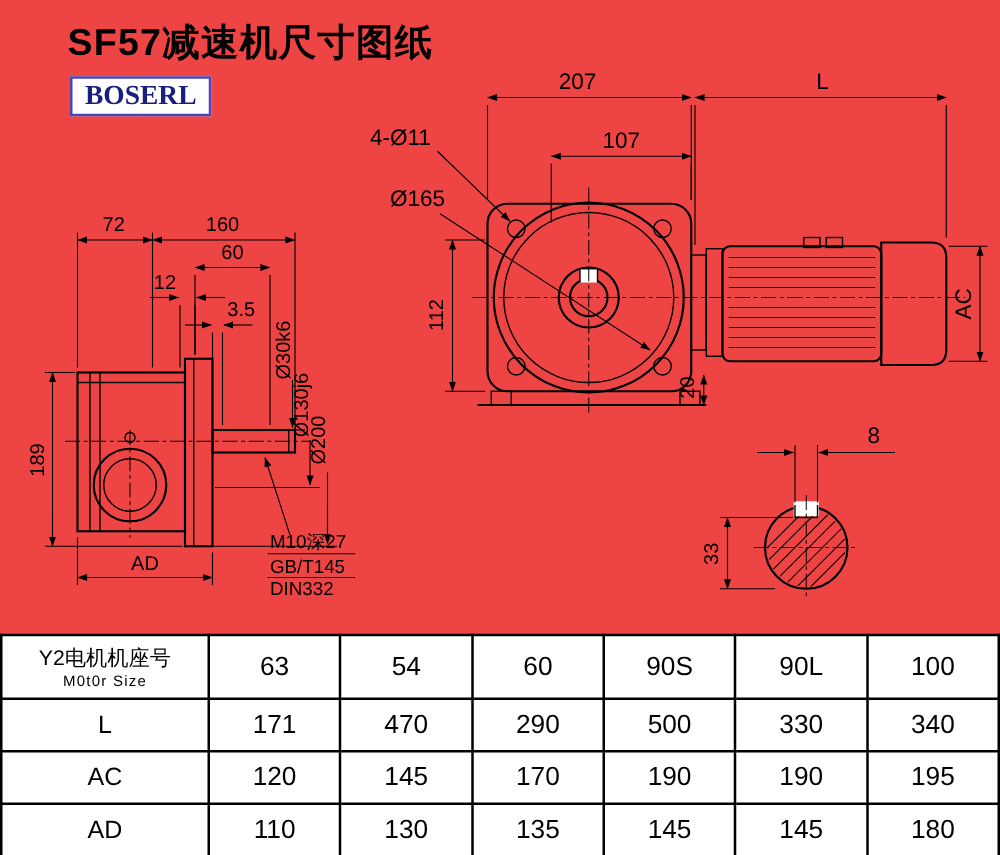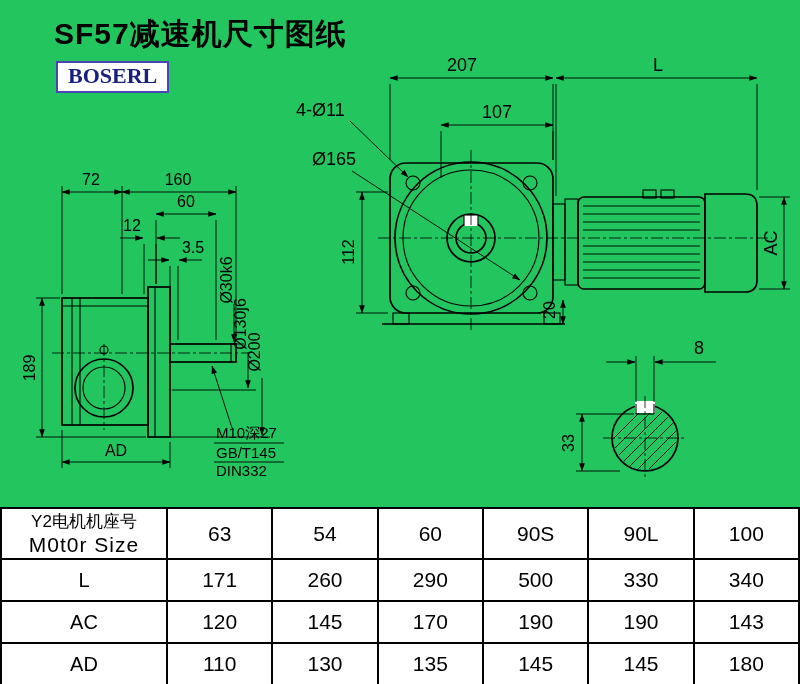--- a/index.html
+++ b/index.html
@@ -1,36 +1,36 @@
 <!DOCTYPE html>
 <html><head>
 <meta charset="utf-8">
 <style>
   *{margin:0;padding:0;box-sizing:border-box}
   html,body{background:#fff}
   body{width:800px;height:684px;font-family:"Liberation Sans",sans-serif;color:#000;overflow:hidden}
-  .page{position:relative;width:800px;height:636px;background:#22c55e}
+  .page{position:relative;width:800px;height:636px;background:#ef4444}
   .drawing-area{position:relative;width:800px;height:507px}
   .title{position:absolute;left:54px;top:14px;font-size:30px;font-weight:bold;letter-spacing:1px;z-index:3}
   .logo{position:absolute;left:56px;top:61px;border:2px solid #4a44b4;padding:0 10px 2px;font-family:"Liberation Serif",serif;font-size:22px;font-weight:bold;color:#18207e;z-index:3;background:#fff}
   svg.draw{position:absolute;left:0;top:0}
   .ln{stroke:#000;stroke-width:1.7;fill:none}
   .ln2{stroke:#000;stroke-width:1.1;fill:none}
   .dl{stroke:#000;stroke-width:0.9;fill:none}
   .cl{stroke:#000;stroke-width:0.8;fill:none;stroke-dasharray:12 3 3 3}
   .hatch{stroke:#000;stroke-width:0.9}
   text.dim{font-family:"Liberation Sans",sans-serif;font-size:16px;fill:#000}
   text.big{font-size:18px}
   text.note{font-size:15px}
   .dim-table{width:800px;border-collapse:collapse;table-layout:fixed;font-size:21px}
   .dim-table td,.dim-table th{border:2px solid #000;text-align:center;vertical-align:middle;font-weight:normal;padding:0;background:#fff}
   .dim-table tr{height:42px}
   .dim-table tr.head{height:51px}
   .motor-label-cn{font-size:17px}
-  .motor-label-en{font-size:21px;letter-spacing:1px;border-top:0}
+  .motor-label-en{font-size:12px;letter-spacing:1px;border-top:0}
   .rowlab{font-size:20px}
 </style>
 </head>
 <body>
 
 <div class="page">
   <div class="drawing-area">
     <h1 class="title">SF57减速机尺寸图纸</h1>
     <div class="logo">BOSERL</div>
 
@@ -246,34 +246,34 @@
         <td>63</td>
         <td>54</td>
         <td>60</td>
         <td>90S</td>
         <td>90L</td>
         <td>100</td>
       </tr>
       <tr>
         <th class="rowlab">L</th>
         <td>171</td>
-        <td>260</td>
+        <td>470</td>
         <td>290</td>
         <td>500</td>
         <td>330</td>
         <td>340</td>
       </tr>
       <tr>
         <th class="rowlab">AC</th>
         <td>120</td>
         <td>145</td>
         <td>170</td>
         <td>190</td>
         <td>190</td>
-        <td>143</td>
+        <td>195</td>
       </tr>
       <tr>
         <th class="rowlab">AD</th>
         <td>110</td>
         <td>130</td>
         <td>135</td>
         <td>145</td>
         <td>145</td>
         <td>180</td>
       </tr>

